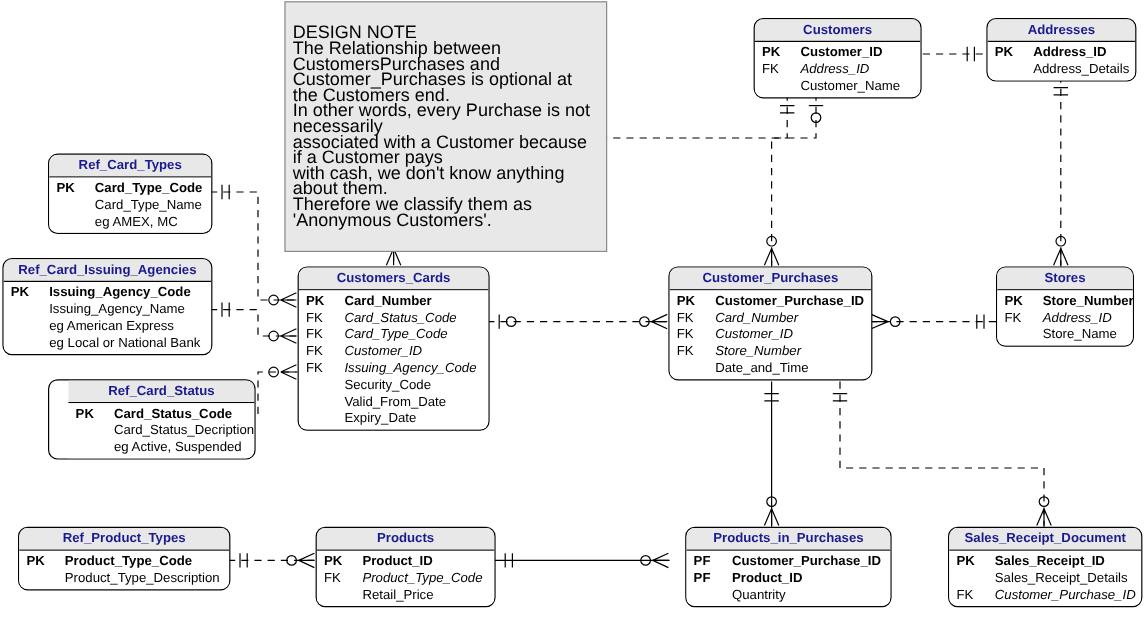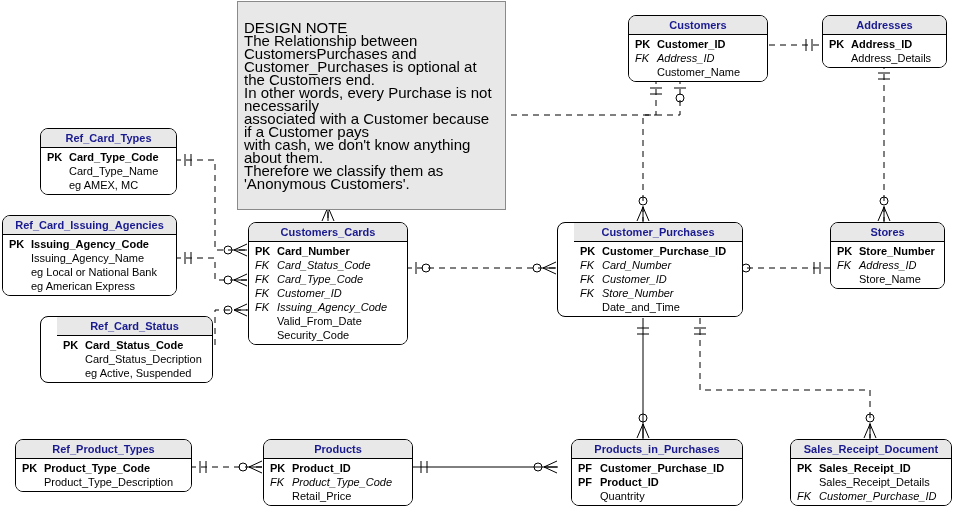--- a/index.html
+++ b/index.html
@@ -34,25 +34,25 @@
     background: #fff;
     padding: 2px 0;
   }
   .row {
     display: flex;
     padding: 0 6px;
     line-height: 14px;
     white-space: nowrap;
   }
   .keycol {
-    width: 22px;
+    width: 32px;
     font-weight: bold;
     flex-shrink: 0;
   }
-  .keycol.italic { font-style: italic; font-weight: normal; }
+  .keycol.italic { font-weight: normal; }
   .fieldcol { font-weight: normal; }
   .fieldcol.bold { font-weight: bold; }
   .fieldcol.italic { font-style: italic; }
   .notebox {
     position: absolute;
     border: 1px solid #8a8a8a;
     background: #e8e8e8;
     padding: 19px 6px;
     font-size: 15px;
     line-height: 13px;
@@ -137,25 +137,25 @@
     <div class="row">
         <span class="keycol">PK</span>
         <span class="fieldcol bold">Issuing_Agency_Code</span>
       </div>
     <div class="row">
         <span class="keycol"></span>
         <span class="fieldcol">Issuing_Agency_Name</span>
       </div>
     <div class="row">
         <span class="keycol"></span>
+        <span class="fieldcol">eg American Express</span>
+      </div>
+    <div class="row">
+        <span class="keycol"></span>
         <span class="fieldcol">eg Local or National Bank</span>
-      </div>
-    <div class="row">
-        <span class="keycol"></span>
-        <span class="fieldcol">eg American Express</span>
       </div>
   </div>
 </div>
 
 <div class="entity" style="left:40px; top:316px; width:155px;padding-left:16px;">
   <div class="entity-title">Ref_Card_Status</div>
   <div class="entity-body">
     <div class="row">
         <span class="keycol">PK</span>
         <span class="fieldcol bold">Card_Status_Code</span>
@@ -189,30 +189,34 @@
     <div class="row">
         <span class="keycol italic">FK</span>
         <span class="fieldcol italic">Customer_ID</span>
       </div>
     <div class="row">
         <span class="keycol italic">FK</span>
         <span class="fieldcol italic">Issuing_Agency_Code</span>
       </div>
     <div class="row">
         <span class="keycol"></span>
+        <span class="fieldcol">Security_Code</span>
+      </div>
+    <div class="row">
+        <span class="keycol"></span>
         <span class="fieldcol">Valid_From_Date</span>
       </div>
     <div class="row">
         <span class="keycol"></span>
-        <span class="fieldcol">Security_Code</span>
-      </div>
-  </div>
-</div>
-
-<div class="entity" style="left:557px; top:222px; width:168px;padding-left:16px;">
+        <span class="fieldcol">Expiry_Date</span>
+      </div>
+  </div>
+</div>
+
+<div class="entity" style="left:557px; top:222px; width:168px;">
   <div class="entity-title">Customer_Purchases</div>
   <div class="entity-body">
     <div class="row">
         <span class="keycol">PK</span>
         <span class="fieldcol bold">Customer_Purchase_ID</span>
       </div>
     <div class="row">
         <span class="keycol italic">FK</span>
         <span class="fieldcol italic">Card_Number</span>
       </div>

